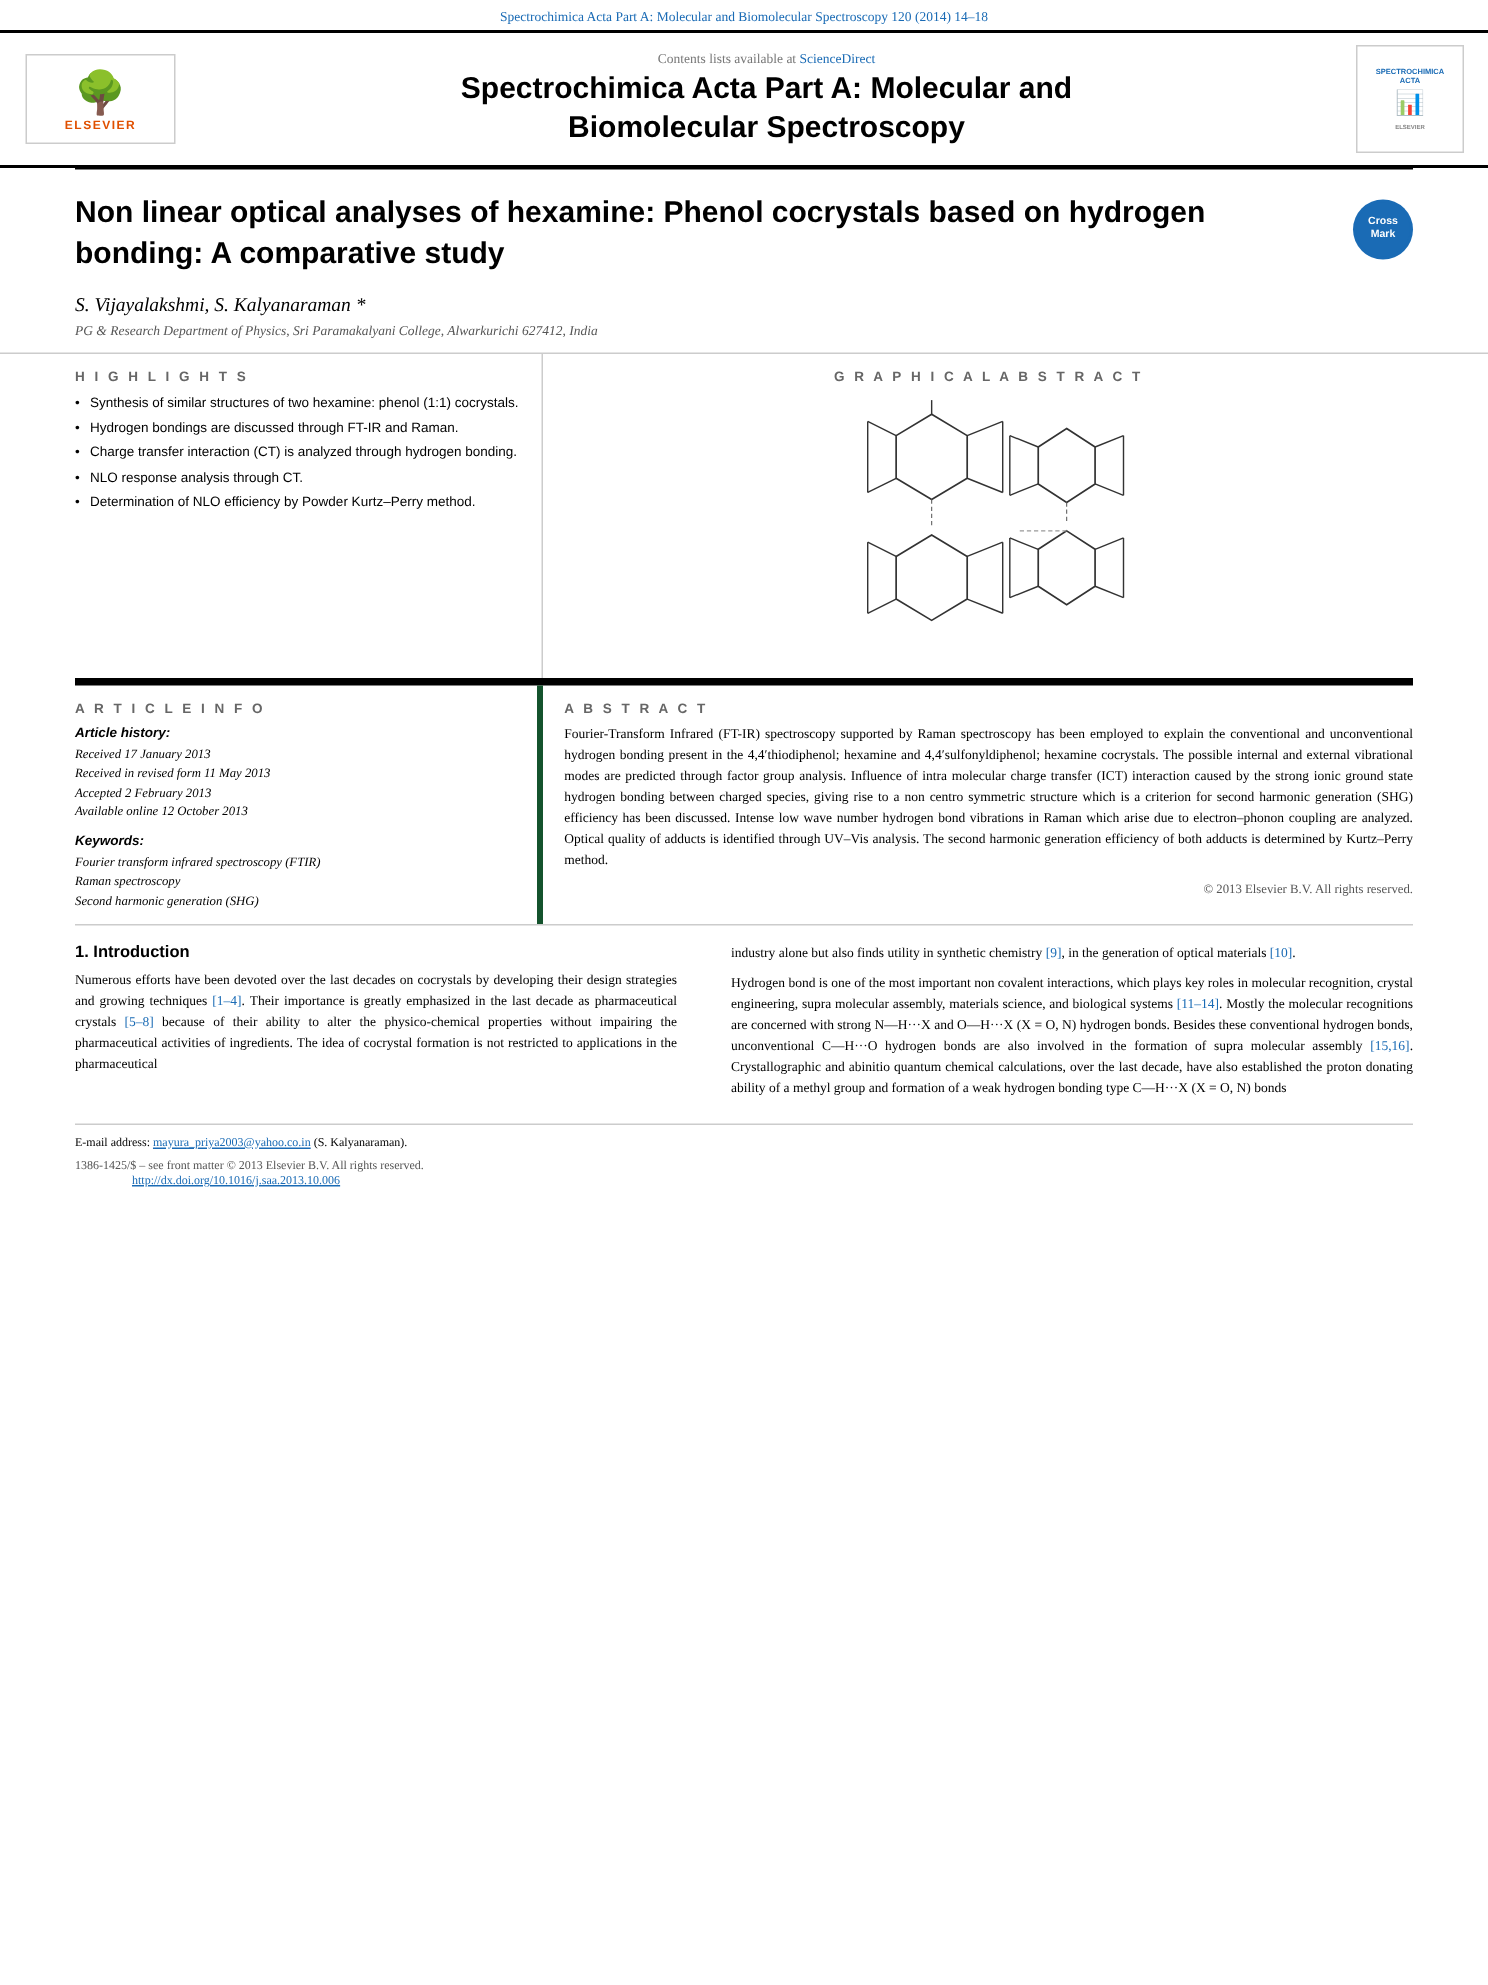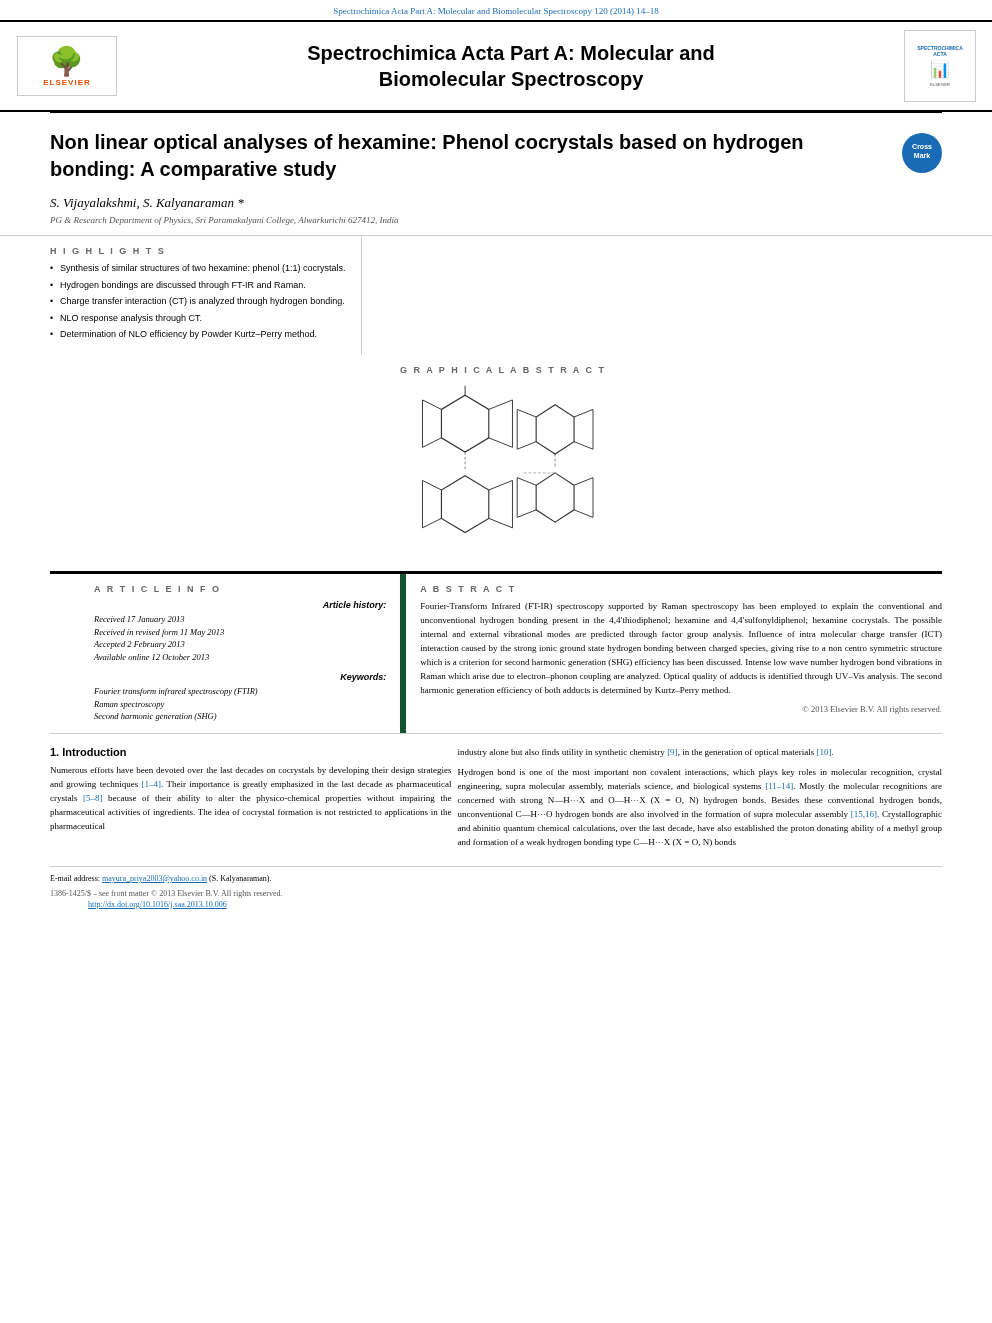--- a/index.html
+++ b/index.html
@@ -143,23 +143,22 @@
     }
     .affiliation {
       font-size: 9px;
       font-style: italic;
       color: #555;
     }
 
     
     .highlights-graphical {
       display: flex;
-      border-bottom: 3px solid #000000;
+      border-bottom: 5px solid #000000;
       margin: 0 50px;
-      flex-direction: column;
     }
     .highlights-col {
       width: 35%;
       padding: 10px 14px 10px 0;
       border-right: 1px solid #ccc;
     }
     .graphical-col {
       flex: 1;
       padding: 10px 0 10px 14px;
       display: flex;
@@ -206,23 +205,22 @@
     }
 
     
     .article-info-abstract {
       display: flex;
       margin: 0 50px;
       border-bottom: 1px solid #ccc;
     }
     .article-info-col {
       width: 35%;
-      padding: 10px 14px 10px 0;
-      border-right: 6px solid #14532d;
-      margin-left: 44px;
+      padding: 10px 0 10px 0;
+      border-right: 4px solid #14532d;
     }
     .abstract-col {
       flex: 1;
       padding: 10px 0 10px 14px;
     }
     .article-info-heading {
       font-size: 9px;
       font-family: Arial, sans-serif;
       letter-spacing: 2px;
       color: #666;
@@ -230,21 +228,20 @@
       margin-bottom: 6px;
       font-weight: bold;
     }
     .info-subheading {
       font-size: 9px;
       font-weight: bold;
       font-style: italic;
       color: #000;
       margin-bottom: 3px;
       font-family: Arial, sans-serif;
-      text-align: right;
     }
     .info-text {
       font-size: 8.5px;
       color: #000;
       font-style: italic;
       line-height: 1.5;
     }
     .keywords-text {
       font-size: 8.5px;
       color: #000;
@@ -261,21 +258,21 @@
       font-size: 8.5px;
       color: #555;
       text-align: right;
       margin-top: 6px;
     }
 
     
     .main-content {
       display: flex;
       margin: 0 50px;
-      gap: 6px;
+      gap: 36px;
       padding-top: 12px;
     }
     .left-col {
       width: 45%;
     }
     .right-col {
       flex: 1;
     }
     .section-title {
       font-size: 11px;
@@ -337,20 +334,24 @@
 <div class="header-area">
 
   <div class="header-left-logo">
     <div class="elsevier-logo-box">
       <span class="elsevier-tree">🌳</span>
       <span class="elsevier-text">ELSEVIER</span>
     </div>
   </div>
 
   <div class="header-center">
+    <div class="science-direct-link">
+      <span>Contents lists available at </span>
+      <a href="#">ScienceDirect</a>
+    </div>
     <div class="journal-name">
       <span>Spectrochimica Acta Part A: Molecular and</span><br>
       <span>Biomolecular Spectroscopy</span>
     </div>
   </div>
 
   <div class="header-right-logo">
     <div class="spectrochimica-logo">
       <div style="font-size:5px; color:#1a6bb5; font-weight:bold; text-align:center; line-height:1.3;">
         SPECTROCHIMICA<br>ACTA<br>

